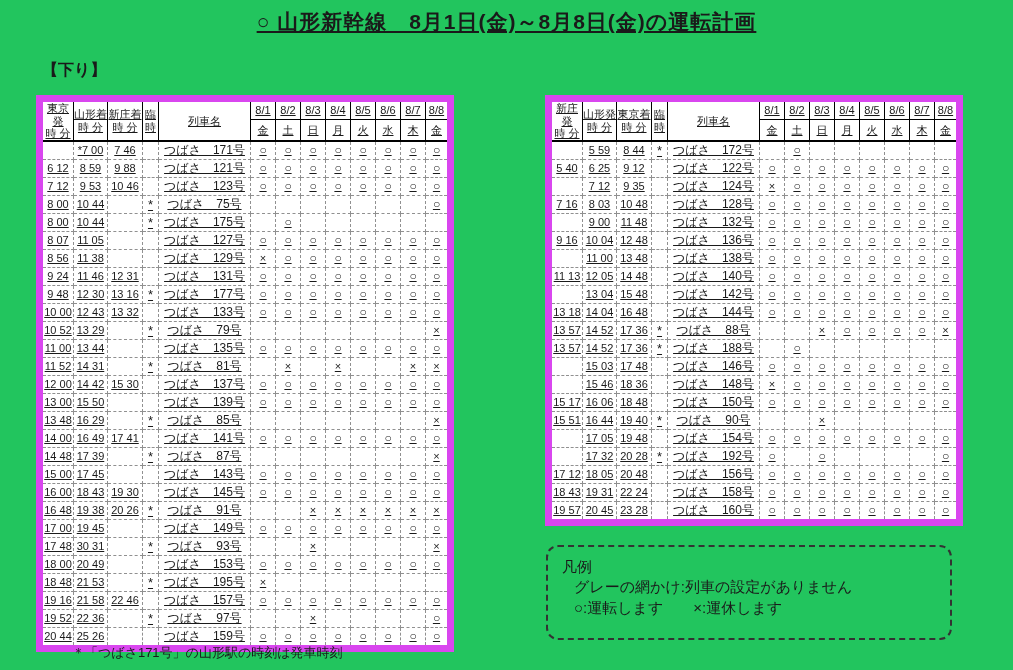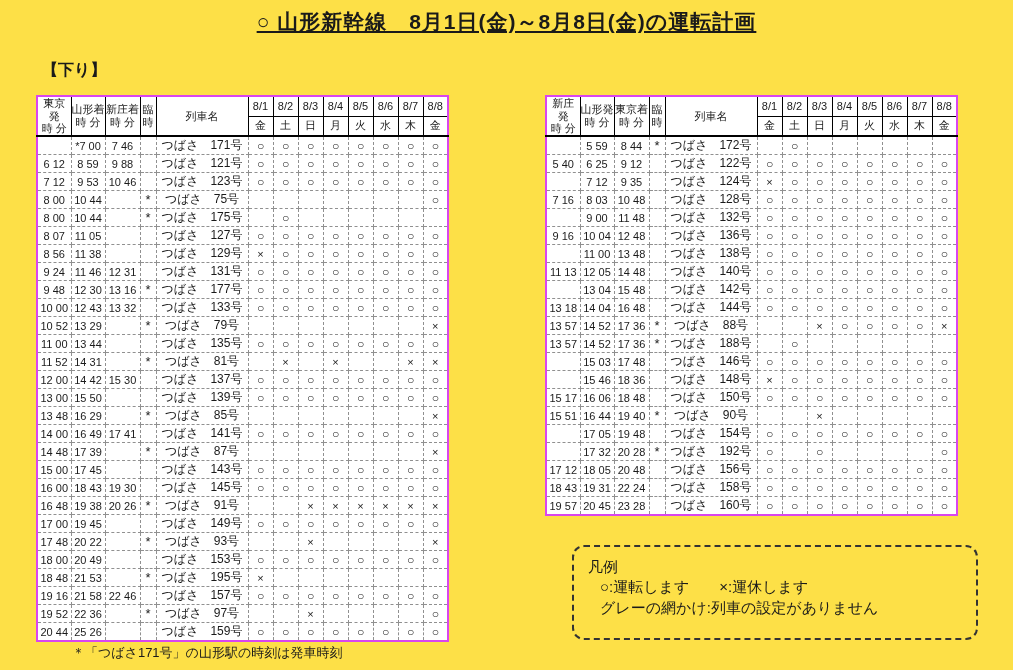--- a/index.html
+++ b/index.html
@@ -3,36 +3,37 @@
 <meta charset="utf-8">
 <style>
   * { margin: 0; padding: 0; box-sizing: border-box; }
   html, body { background: #fff; }
   body {
     font-family: "Liberation Sans", "DejaVu Sans", sans-serif;
     color: #1a1a1a;
     width: 1013px; height: 670px;
     position: relative; overflow: hidden;
   }
-  .page { position: absolute; left: 0; top: 0; width: 1013px; height: 670px; background: #fde047; }
+  .page { position: absolute; left: 0; top: 0; width: 1013px; height: 670px; background: #22c55e; }
 
   .page-title {
     position: absolute; top: 8px; left: 0; width: 100%;
     text-align: center; font-size: 21px; font-weight: bold;
     text-decoration: underline; letter-spacing: 1px;
   }
   .section-label { position: absolute; font-size: 16px; font-weight: bold; }
   #label-down { left: 42px; top: 60px; }
   #label-up   { left: 542px; top: 60px; margin-top: 40px; }
 
   table.timetable {
     position: absolute; top: 95px;
     border-collapse: collapse; table-layout: fixed;
-    border: 2px solid #d946ef;
+    border: 7px solid #d946ef;
     font-size: 11px;
+    text-decoration: underline;
   }
   #table-down { left: 36px; }
   #table-up   { left: 545px; }
 
   table.timetable th {
     border: 1px solid #000;
     font-weight: normal; font-size: 11px;
     text-align: center; vertical-align: middle;
     height: 20px; line-height: 1.15; padding: 0;
     background: #fff;
@@ -51,21 +52,21 @@
   td.time { text-align: right; padding-right: 4px; font-size: 11px; white-space: pre; }
   td.extra { font-size: 13px; }
   td.name { text-align: left; padding-left: 3px; font-size: 12px; white-space: pre; }
   td.mark { font-size: 12px; }
   td.mark.x { font-size: 11px; }
   td.shaded { background: var(--shaded, #b8b8b8); }
 
   .footnote { position: absolute; left: 72px; top: 644px; font-size: 13px; }
 
   .legend-box {
-    position: absolute; left: 572px; top: 545px; width: 406px; height: 95px;
+    position: absolute; left: 546px; top: 545px; width: 406px; height: 95px;
     border: 2px dashed #333; border-radius: 12px;
     padding: 10px 0 0 14px; font-size: 15px; line-height: 1.35;
   }
   .legend-line { padding-left: 12px; }
 </style>
 </head>
 <body>
 
 <div class="page">
 
@@ -452,21 +453,21 @@
           <td class="mark">○</td>
           <td class="mark">○</td>
           <td class="mark">○</td>
           <td class="mark">○</td>
           <td class="mark">○</td>
           <td class="mark">○</td>
           <td class="mark">○</td>
         </tr>
         <tr>
           <td class="time">17 48</td>
-          <td class="time">20 22</td>
+          <td class="time">30 31</td>
           <td class="time"></td>
           <td class="extra">*</td>
           <td class="name">つばさ　93号</td>
           <td class="mark shaded"></td>
           <td class="mark shaded"></td>
           <td class="mark x">×</td>
           <td class="mark shaded"></td>
           <td class="mark shaded"></td>
           <td class="mark shaded"></td>
           <td class="mark shaded"></td>
@@ -918,17 +919,17 @@
           <td class="mark">○</td>
           <td class="mark">○</td>
         </tr>
       </tbody>
   </table>
 
   <div class="footnote">＊「つばさ171号」の山形駅の時刻は発車時刻</div>
 
   <div class="legend-box">
     <div>凡例</div>
+    <div class="legend-line">グレーの網かけ:列車の設定がありません</div>
     <div class="legend-line">○:運転します　　×:運休します</div>
-    <div class="legend-line">グレーの網かけ:列車の設定がありません</div>
   </div>
 
 </div>
 
 </body></html>

